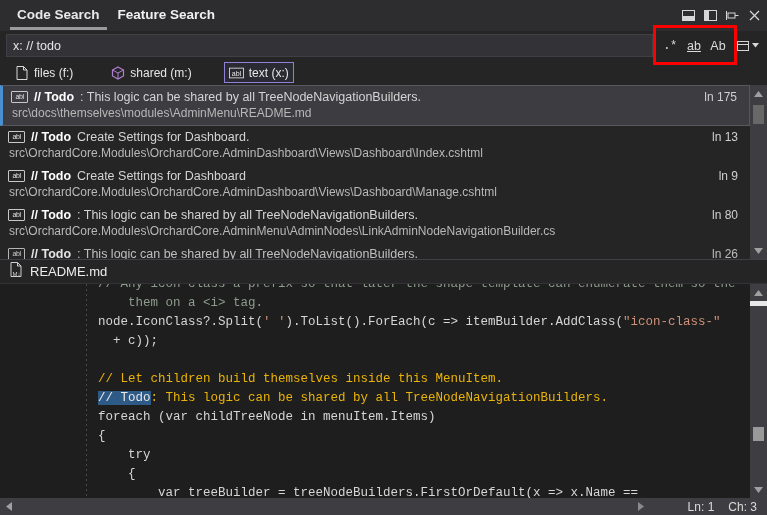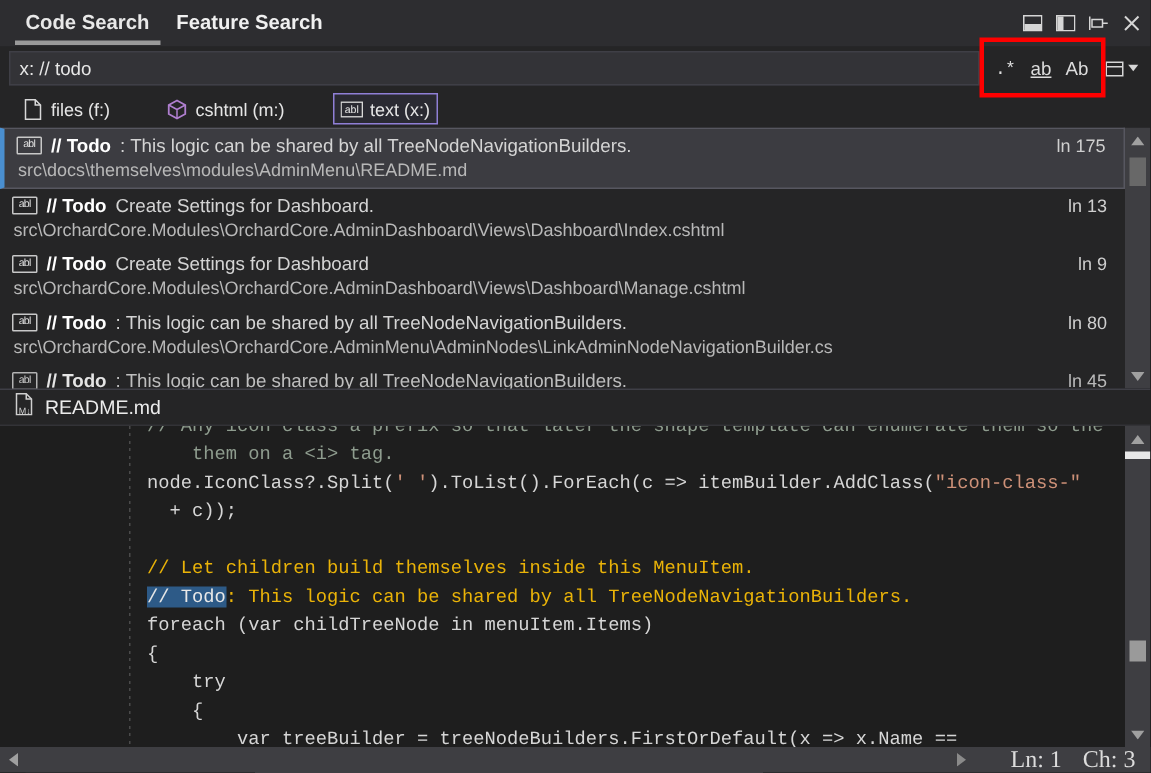--- a/index.html
+++ b/index.html
@@ -248,21 +248,21 @@
     display: flex; align-items: center;
     position: relative;
   }
   .hscrollrow .harrow { width: 17px; height: 17px; display:flex;align-items:center;justify-content:center; cursor: default;}
   .hscrollrow .htrack { flex: 1 1 auto; height: 17px; position: relative; background:#3e3e42;}
   .statusitems {
     position: absolute; right: 2px; top: 0;
     height: 17px; display: flex; align-items: center; gap: 14px;
     padding-right: 8px;
   }
-  .statusitems .st { font-size: 16px; color: #dcdcdc; font-family: Liberation Serif, serif; }
+  .statusitems .st { font-size: 12px; color: #dcdcdc; font-family: Liberation Sans, sans-serif; }
 </style>
 </head>
 <body>
 
 <div id="app">
 
   <div class="titlebar">
     <div class="tabs">
       <div class="tab active">
         <span>Code Search</span>
@@ -332,21 +332,21 @@
       </span>
       <span>files (f:)</span>
     </div>
     <div class="chip">
       <span class="glyph">
         <svg width="14" height="14" viewBox="0 0 14 14">
             <path d="M7 1 L12.5 4 V10 L7 13 L1.5 10 V4 Z" fill="none" stroke="#b07fd0" stroke-width="1.2"></path>
             <path d="M7 7 L12.5 4 M7 7 L1.5 4 M7 7 V13" fill="none" stroke="#b07fd0" stroke-width="1"></path>
           </svg>
       </span>
-      <span>cshtml (m:)</span>
+      <span>shared (m:)</span>
     </div>
     <div class="chip selected">
       <span class="glyph">
         <svg width="17" height="12" viewBox="0 0 17 12">
             <rect x="0.5" y="0.5" width="16" height="11" fill="none" stroke="#d8d8d8"></rect>
             <text x="8.5" y="9" font-size="8" fill="#e8e8e8" text-anchor="middle" font-family="Liberation Sans, sans-serif">abl</text>
           </svg>
       </span>
       <span>text (x:)</span>
     </div>
@@ -394,21 +394,21 @@
         <div class="lineno">ln 80</div>
         <div class="path">src\OrchardCore.Modules\OrchardCore.AdminMenu\AdminNodes\LinkAdminNodeNavigationBuilder.cs</div>
       </div>
 
       <div class="row clipped">
         <div class="line1">
           <span class="abl">abl</span>
           <span class="match">// Todo</span>
             <span class="rest">: This logic can be shared by all TreeNodeNavigationBuilders.</span>
         </div>
-        <div class="lineno">ln 45</div>
+        <div class="lineno">ln 26</div>
 
       </div>
 
     </div>
 
     <div class="vscroll">
       <div class="arrow">
         <svg width="9" height="6" viewBox="0 0 9 6">
             <polygon points="4.5,0 9,6 0,6" fill="#a0a0a0"></polygon>
           </svg>

